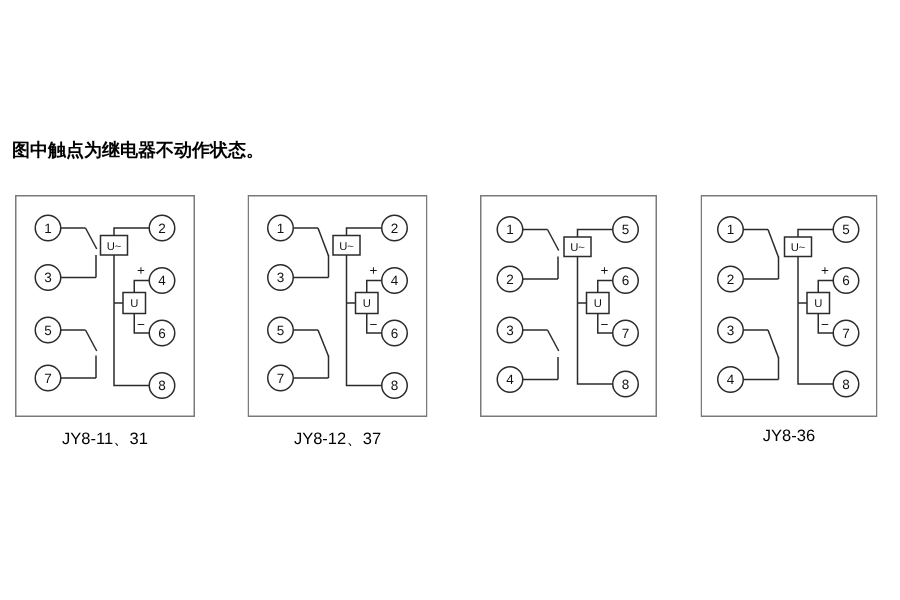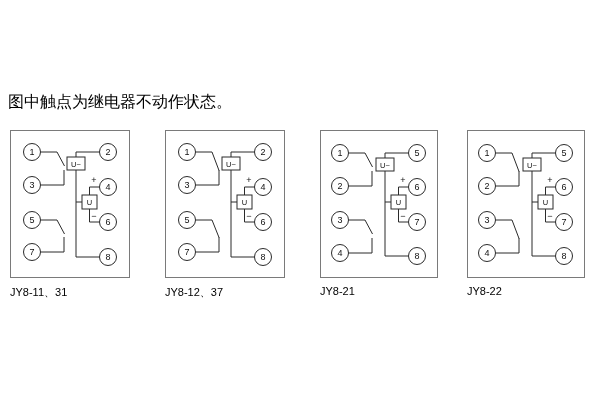--- a/index.html
+++ b/index.html
@@ -5,26 +5,26 @@
   html,body { margin:0; padding:0; }
   body {
     width:600px; height:400px;
     background:#ffffff;
     font-family:"Liberation Sans", sans-serif;
     position:relative;
     overflow:hidden;
   }
   .note {
     position:absolute; left:8px; top:92px;
-    font-size:16px; color:#000;
+    font-size:12px; color:#000;font-weight:bold;
   }
   .diagram { position:absolute; top:130px; }
   .schematic { display:block; }
   .caption {
-    margin-top:7px; 
+    margin-top:7px; text-align:center;
     font-size:11px; color:#000; white-space:nowrap;
   }
   svg .frame { fill:none; stroke:#7a7a7a; stroke-width:1; }
   svg .wire  { fill:none; stroke:#2b2b2b; stroke-width:1; }
   svg .comp  { fill:#ffffff; stroke:#2b2b2b; stroke-width:1; }
   svg .term  { fill:#ffffff; stroke:#2b2b2b; stroke-width:1; }
   svg text   { fill:#111; }
   .num    { font-size:9px;  text-anchor:middle; }
   .clabel { font-size:7.5px; text-anchor:middle; }
   .sign   { font-size:9px;  text-anchor:middle; }
@@ -168,21 +168,20 @@
       <circle class="term" cx="97" cy="23" r="8.5"></circle>
         <text class="num" x="97" y="26.2">5</text>
       <circle class="term" cx="97" cy="57" r="8.5"></circle>
         <text class="num" x="97" y="60.2">6</text>
       <circle class="term" cx="97" cy="92" r="8.5"></circle>
         <text class="num" x="97" y="95.2">7</text>
       <circle class="term" cx="97" cy="126" r="8.5"></circle>
         <text class="num" x="97" y="129.2">8</text>
     </g>
   </svg>
-  <div class="caption">JY8-21</div>
 </div>
 
 <div class="diagram" style="left:467px">
   <svg class="schematic" width="118" height="148" viewBox="0 0 118 148">
     <rect class="frame" x="0.5" y="0.5" width="117" height="147"></rect>
     <g>
       <path class="wire" d="M28.5 23 H45"></path>
       <path class="wire" d="M45 23 L52 41.5"></path>
       <path class="wire" d="M28.5 56 H52 M52 56 V41"></path>
       <path class="wire" d="M28.5 90 H45"></path>
@@ -216,14 +215,14 @@
       <circle class="term" cx="97" cy="23" r="8.5"></circle>
         <text class="num" x="97" y="26.2">5</text>
       <circle class="term" cx="97" cy="57" r="8.5"></circle>
         <text class="num" x="97" y="60.2">6</text>
       <circle class="term" cx="97" cy="92" r="8.5"></circle>
         <text class="num" x="97" y="95.2">7</text>
       <circle class="term" cx="97" cy="126" r="8.5"></circle>
         <text class="num" x="97" y="129.2">8</text>
     </g>
   </svg>
-  <div class="caption">JY8-22</div>
+  <div class="caption">JY8-36</div>
 </div>
 
 </body></html>

